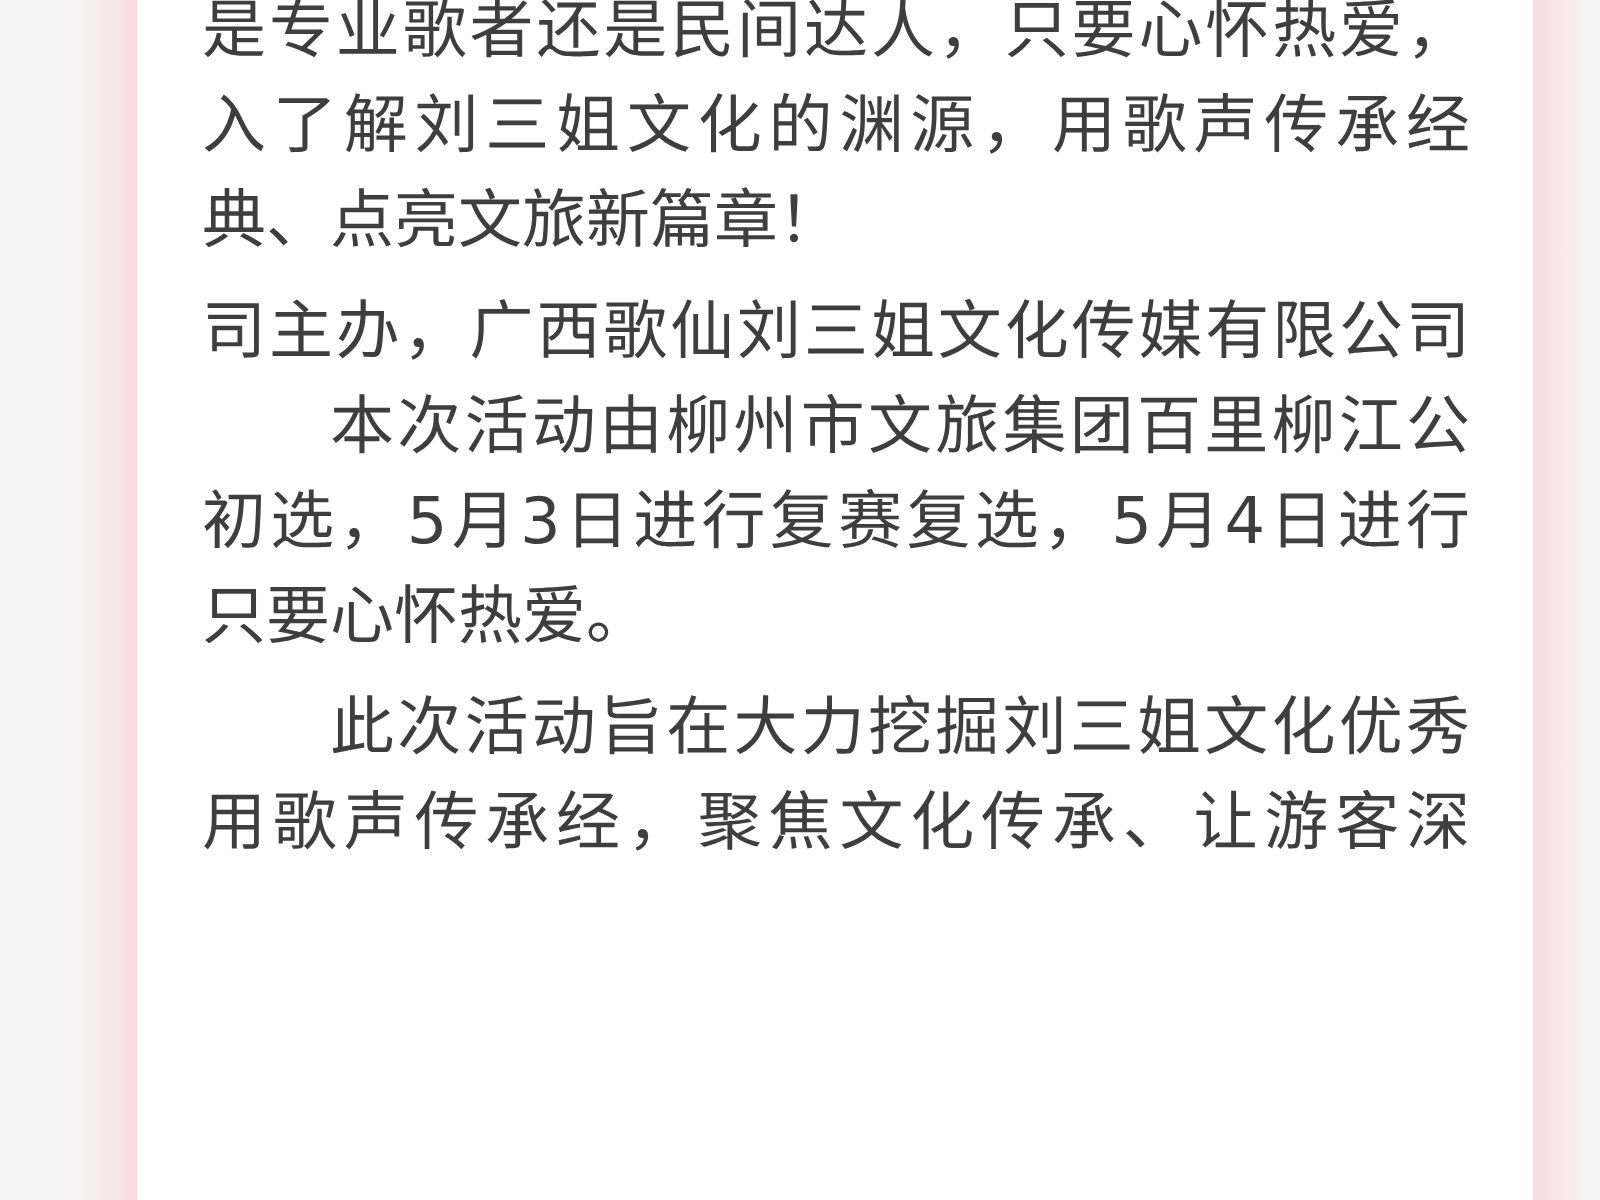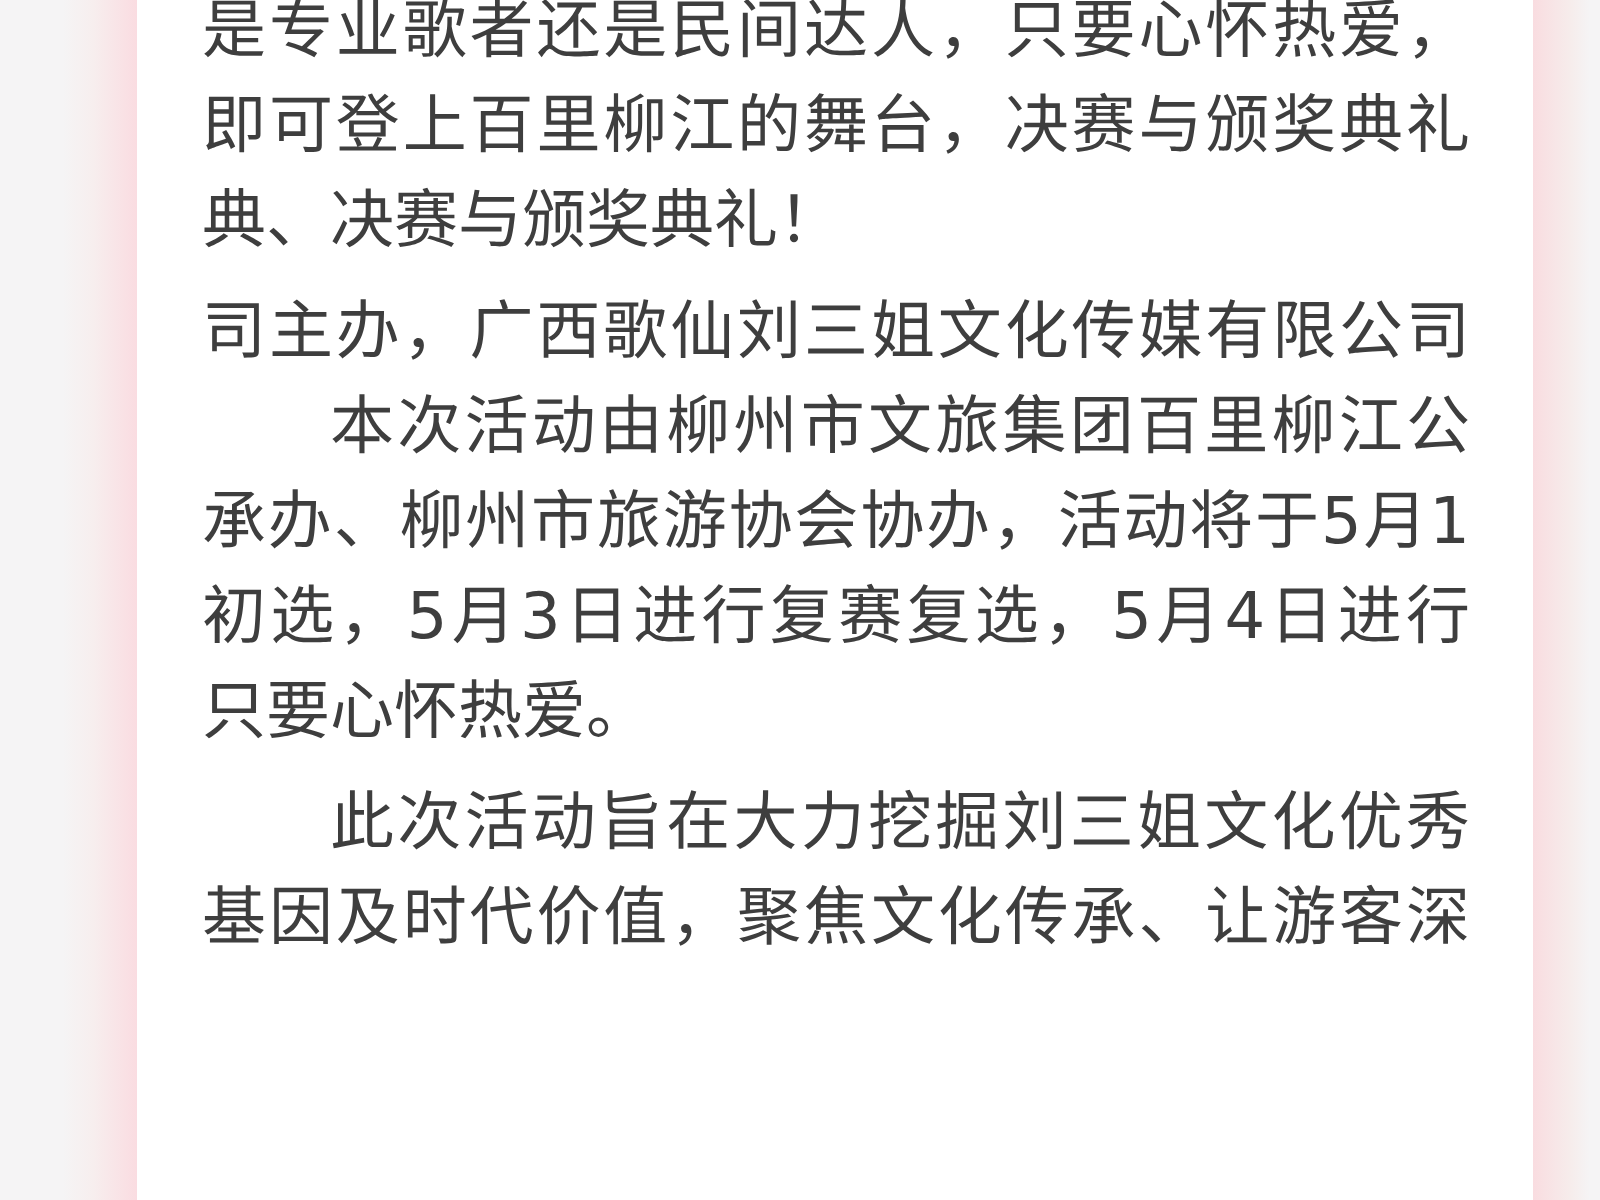--- a/index.html
+++ b/index.html
@@ -73,35 +73,34 @@
 
   <div class="stripe-left"></div>
   <div class="stripe-right"></div>
 
   <div class="content">
     <div class="article">
 
       <p class="para">
         </p>
         <div class="line">是专业歌者还是民间达人，只要心怀热爱，</div>
-        <div class="line">即可登上百里柳江的舞台，决赛与颁奖典礼</div>
-        <div class="line end">典、决赛与颁奖典礼！</div>
+        <div class="line">入了解刘三姐文化的渊源，用歌声传承经</div>
+        <div class="line end">典、点亮文旅新篇章！</div>
       <p></p>
 
       <p class="para">
         </p>
         <div class="line">司主办，广西歌仙刘三姐文化传媒有限公司</div>
         <div class="line indent">本次活动由柳州市文旅集团百里柳江公</div>
-        <div class="line">承办、柳州市旅游协会协办，活动将于5月1</div>
         <div class="line">初选，5月3日进行复赛复选，5月4日进行</div>
         <div class="line end">只要心怀热爱。</div>
       <p></p>
 
       <p class="para">
         </p>
         <div class="line indent">此次活动旨在大力挖掘刘三姐文化优秀</div>
-        <div class="line">基因及时代价值，聚焦文化传承、让游客深</div>
+        <div class="line">用歌声传承经，聚焦文化传承、让游客深</div>
       <p></p>
 
     </div>
   </div>
 
 </div>
 
 </body></html>

